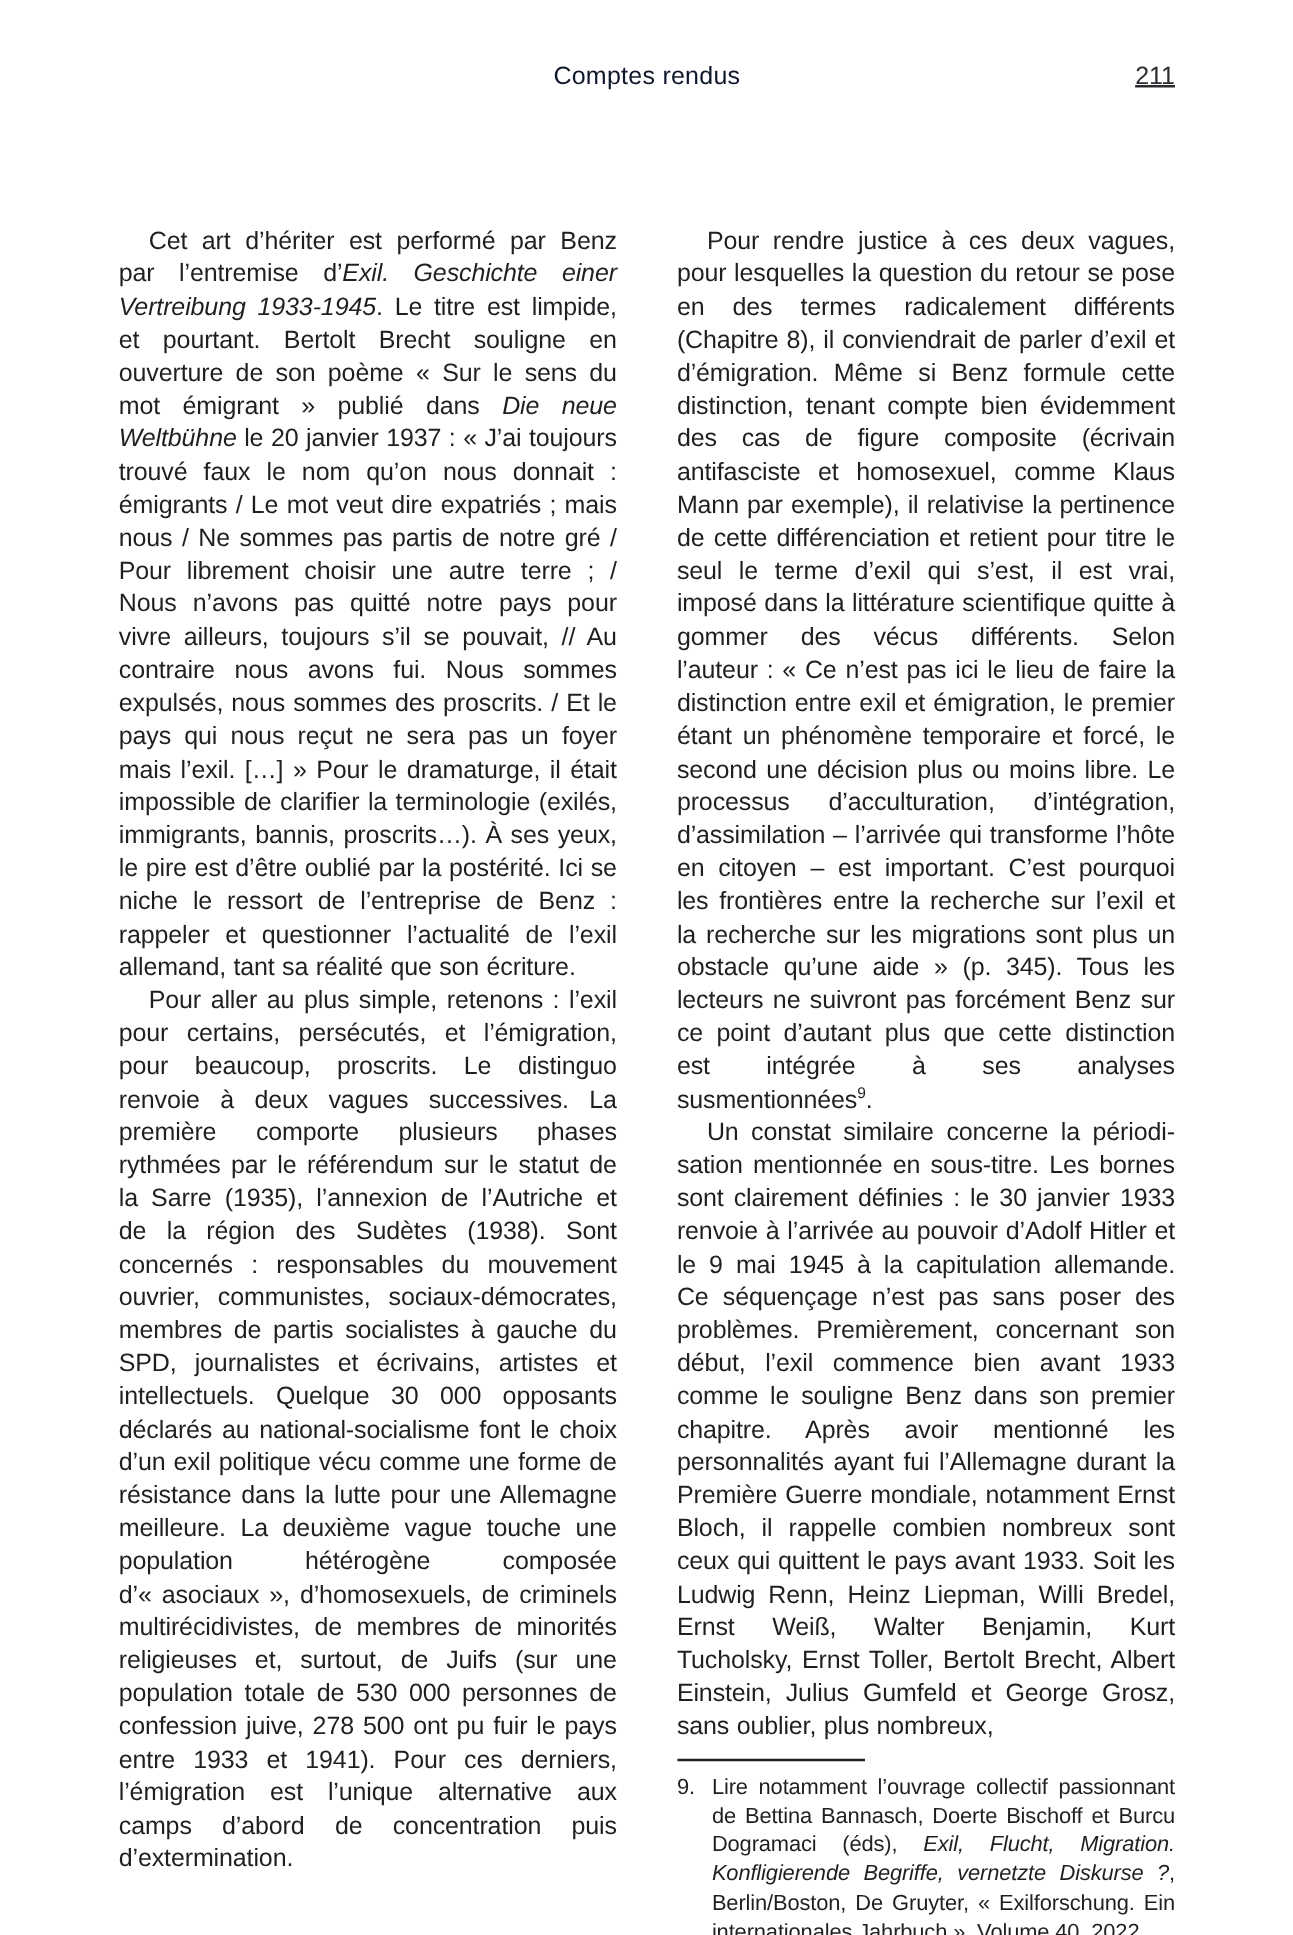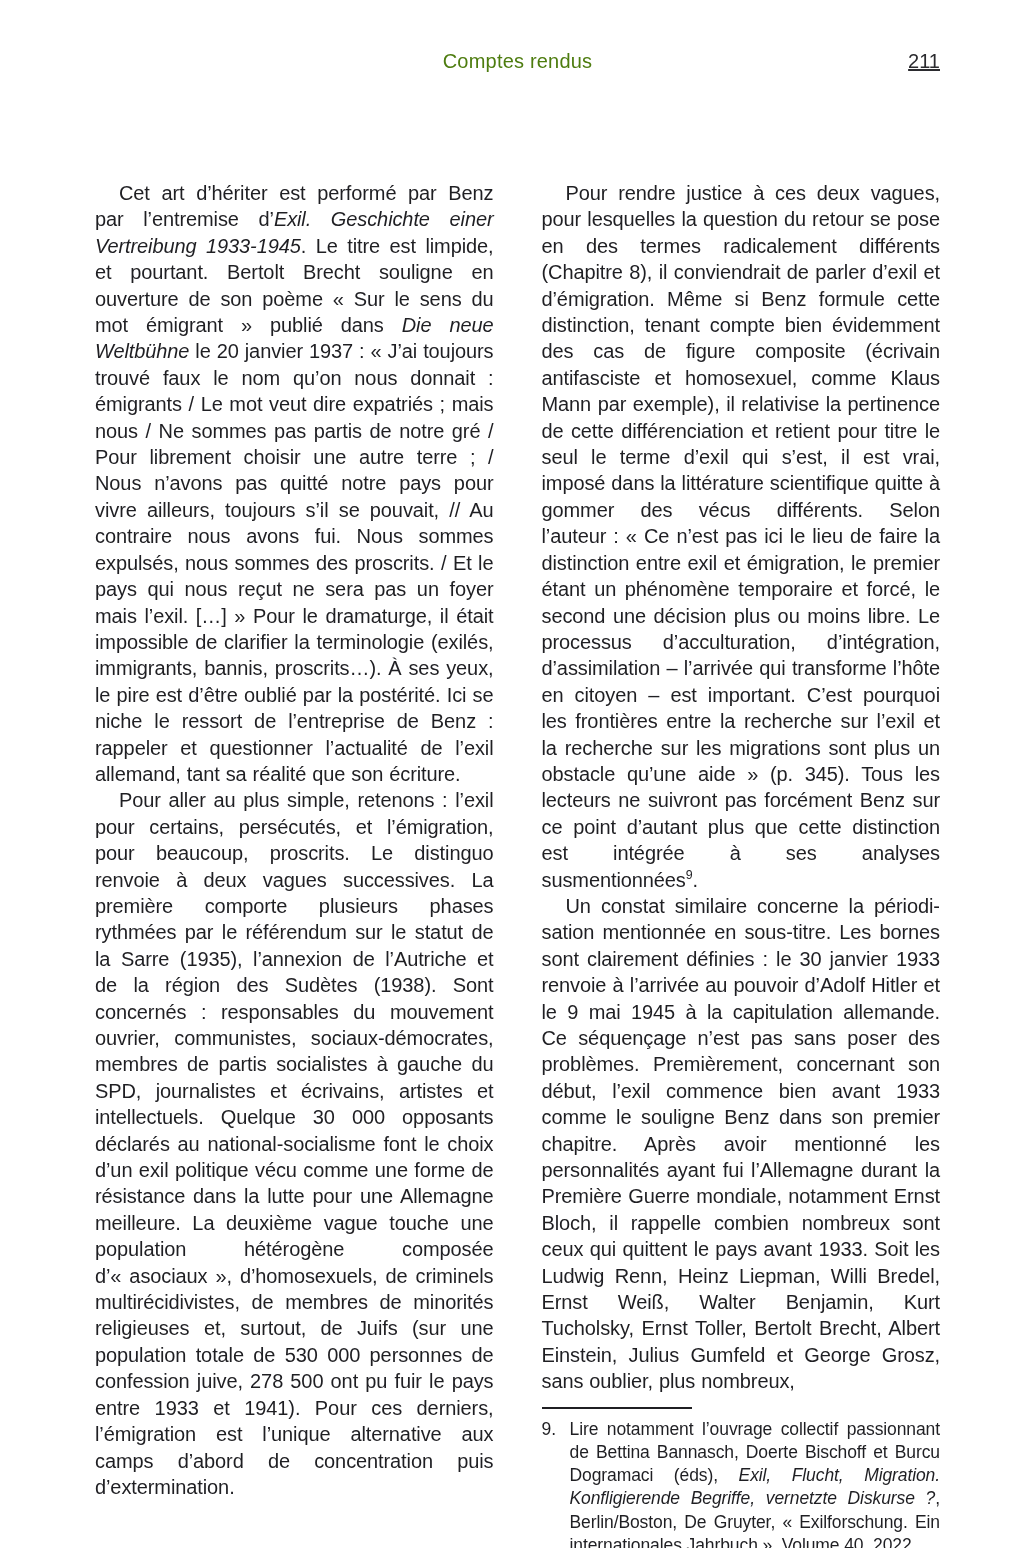--- a/index.html
+++ b/index.html
@@ -25,21 +25,21 @@
     height: 26px;
   }
   .running-title {
     position: absolute;
     left: 50%;
     transform: translateX(-50%);
     top: 50px;
     font-size: 20px;
     font-weight: 400;
     letter-spacing: 0.2px;
-    color: #4d7c0f;
+    color: #0f172a;
     white-space: nowrap;
   }
   .page-number {
     position: absolute;
     right: 0;
     top: 50px;
     font-size: 20px;
     color: #2b2b2f;
     text-decoration: underline;
   }

